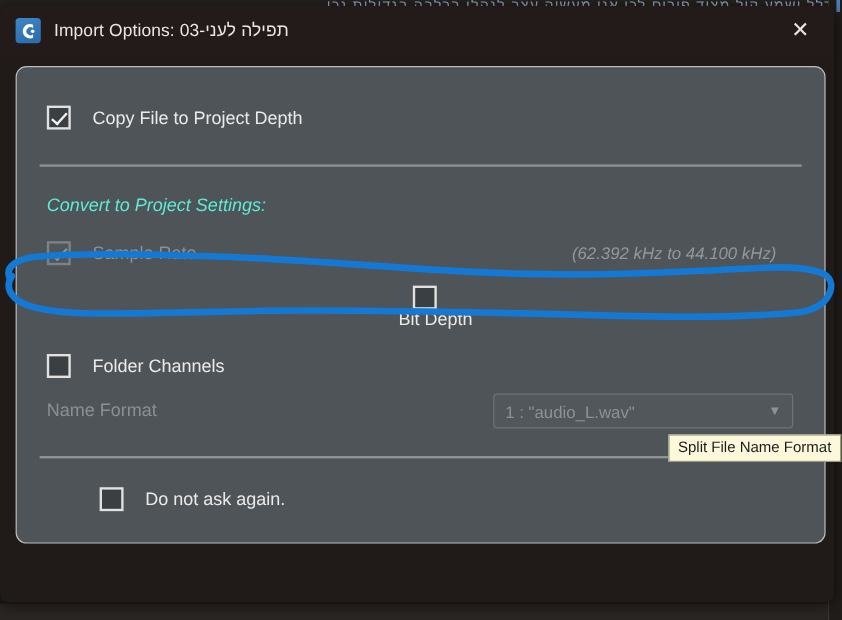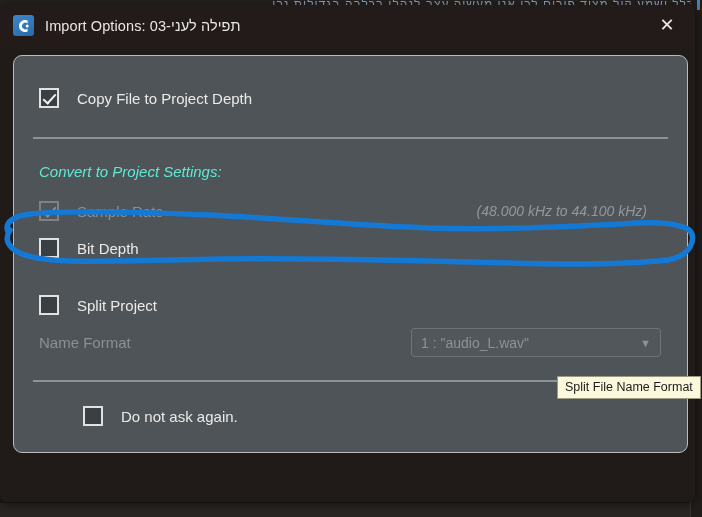--- a/index.html
+++ b/index.html
@@ -205,21 +205,20 @@
   .tooltip {
     position: absolute;
     left: 557px; top: 362px;
     background: #fbf8dc;
     border: 1px solid #9a9a82;
     color: #1c1c1c;
     font-size: 12.5px;
     padding: 3px 7px 4px 7px;
     white-space: nowrap;
     z-index: 40;
-    margin-top: 14px;
   }
 
   
   .footer {
     position: absolute;
     left: 0; bottom: 0;
     width: 695px; height: 47px;
   }
   .btn {
     position: absolute;
@@ -287,31 +286,31 @@
 
       <div class="sep" style="left:19px; top:81px; width:635px;"></div>
 
       <div class="row" style="left:25px; top:107px;">
         <span class="lbl ital" style="margin-left:0;">Convert to Project Settings:</span>
       </div>
 
       <div class="row" style="left:25px; top:145px; width:630px;">
         <span class="chk checked disabled"></span>
         <span class="lbl dim">Sample Rate</span>
-        <span class="val dim">(48.000 kHz to 44.100 kHz)</span>
-      </div>
-
-      <div class="row" style="left:25px; top:182px; width:630px;">
+        <span class="val dim">(62.392 kHz to 44.100 kHz)</span>
+      </div>
+
+      <div class="row" style="left:25px; top:182px; width:630px;flex-direction:column;">
         <span class="chk"></span>
         <span class="lbl">Bit Depth</span>
       </div>
 
       <div class="row" style="left:25px; top:239px;">
         <span class="chk"></span>
-        <span class="lbl">Split Project</span>
+        <span class="lbl">Folder Channels</span>
       </div>
 
       <div class="row" style="left:25px; top:278px;">
         <span class="lbl dim" style="margin-left:0;text-align:right;">Name Format</span>
       </div>
 
       <div class="dropdown" style="left:397px; top:272px;">
         <span>1 : "audio_L.wav"</span>
         <span class="caret">▼</span>
       </div>

